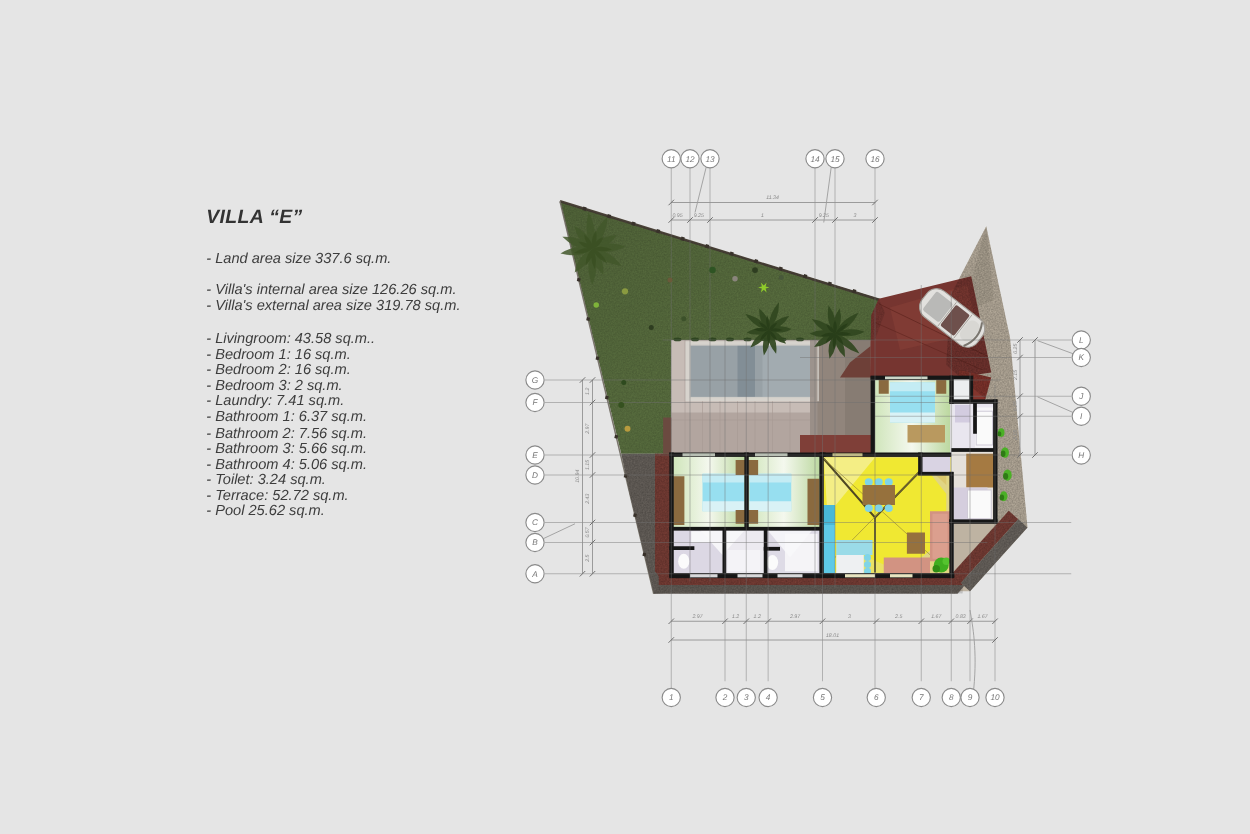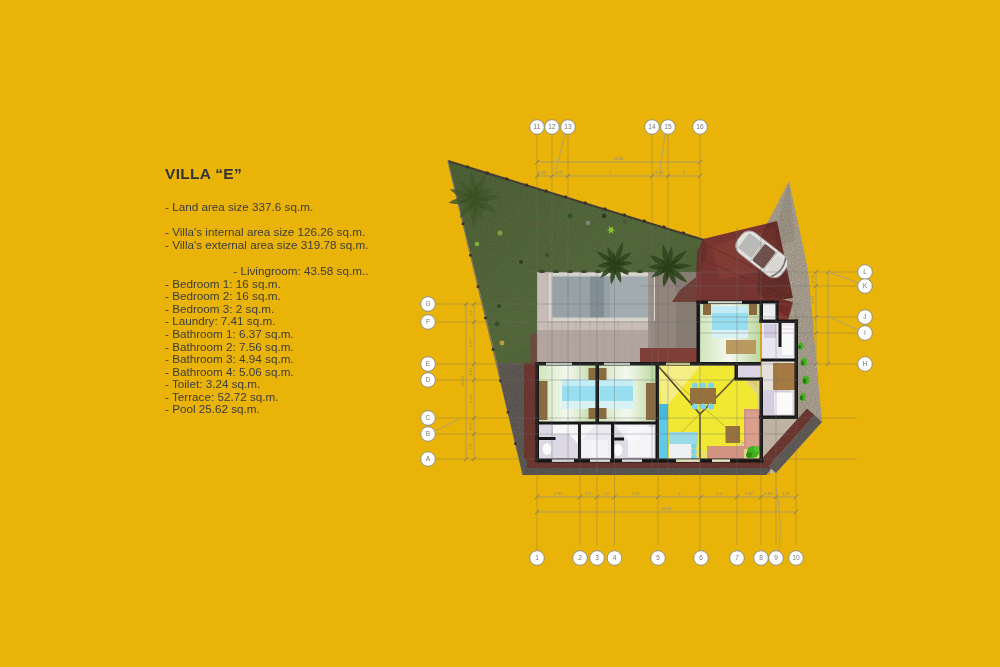--- a/index.html
+++ b/index.html
@@ -1,41 +1,41 @@
 <!DOCTYPE html>
 <html><head>
 <meta charset="utf-8">
 <style>
   html,body{margin:0;padding:0;background:#fff;}
-  #page{position:relative;width:1000px;height:667px;background:#eab308;overflow:hidden;
-        font-family:"Liberation Sans",sans-serif;}
+  #page{position:relative;width:1000px;height:667px;background:#e5e5e5;overflow:hidden;
+        font-family:"Liberation Sans",sans-serif;font-style:italic;}
   #info{position:absolute;left:165px;top:165px;color:#3d3d3d;}
   #info h1{font-size:15.5px;font-weight:bold;margin:0 0 0 0;letter-spacing:0.3px;color:#333;}
   #info .b{font-size:11.7px;line-height:12.55px;margin:0;}
   svg{position:absolute;left:0;top:0;}
 </style>
 </head>
 <body>
 <div id="page">
 
   <div id="info">
     <h1>VILLA “E”</h1>
     <div class="b" style="margin-top:18px;">- Land area size 337.6 sq.m.</div>
     <div class="b">&nbsp;</div>
     <div class="b">- Villa's internal area size 126.26 sq.m.</div>
     <div class="b">- Villa's external area size 319.78 sq.m.</div>
     <div class="b">&nbsp;</div>
-    <div class="b" style="margin-top:1.5px;text-align:right;">- Livingroom: 43.58 sq.m..</div>
+    <div class="b" style="margin-top:1.5px;">- Livingroom: 43.58 sq.m..</div>
     <div class="b">- Bedroom 1: 16 sq.m.</div>
     <div class="b">- Bedroom 2: 16 sq.m.</div>
     <div class="b">- Bedroom 3: 2 sq.m.</div>
     <div class="b">- Laundry: 7.41 sq.m.</div>
     <div class="b">- Bathroom 1: 6.37 sq.m.</div>
     <div class="b">- Bathroom 2: 7.56 sq.m.</div>
-    <div class="b">- Bathroom 3: 4.94 sq.m.</div>
+    <div class="b">- Bathroom 3: 5.66 sq.m.</div>
     <div class="b">- Bathroom 4: 5.06 sq.m.</div>
     <div class="b">- Toilet: 3.24 sq.m.</div>
     <div class="b">- Terrace: 52.72 sq.m.</div>
     <div class="b">- Pool 25.62 sq.m.</div>
   </div>
   <svg width="1000" height="667" viewBox="0 0 1000 667">
     <defs>
       <filter id="noisedark" x="0%" y="0%" width="100%" height="100%">
         <feTurbulence type="fractalNoise" baseFrequency="0.8" numOctaves="2"></feTurbulence>
         <feColorMatrix type="matrix" values="0 0 0 0 0  0 0 0 0 0  0 0 0 0 0  0.8 0 0 0 0"></feColorMatrix>

